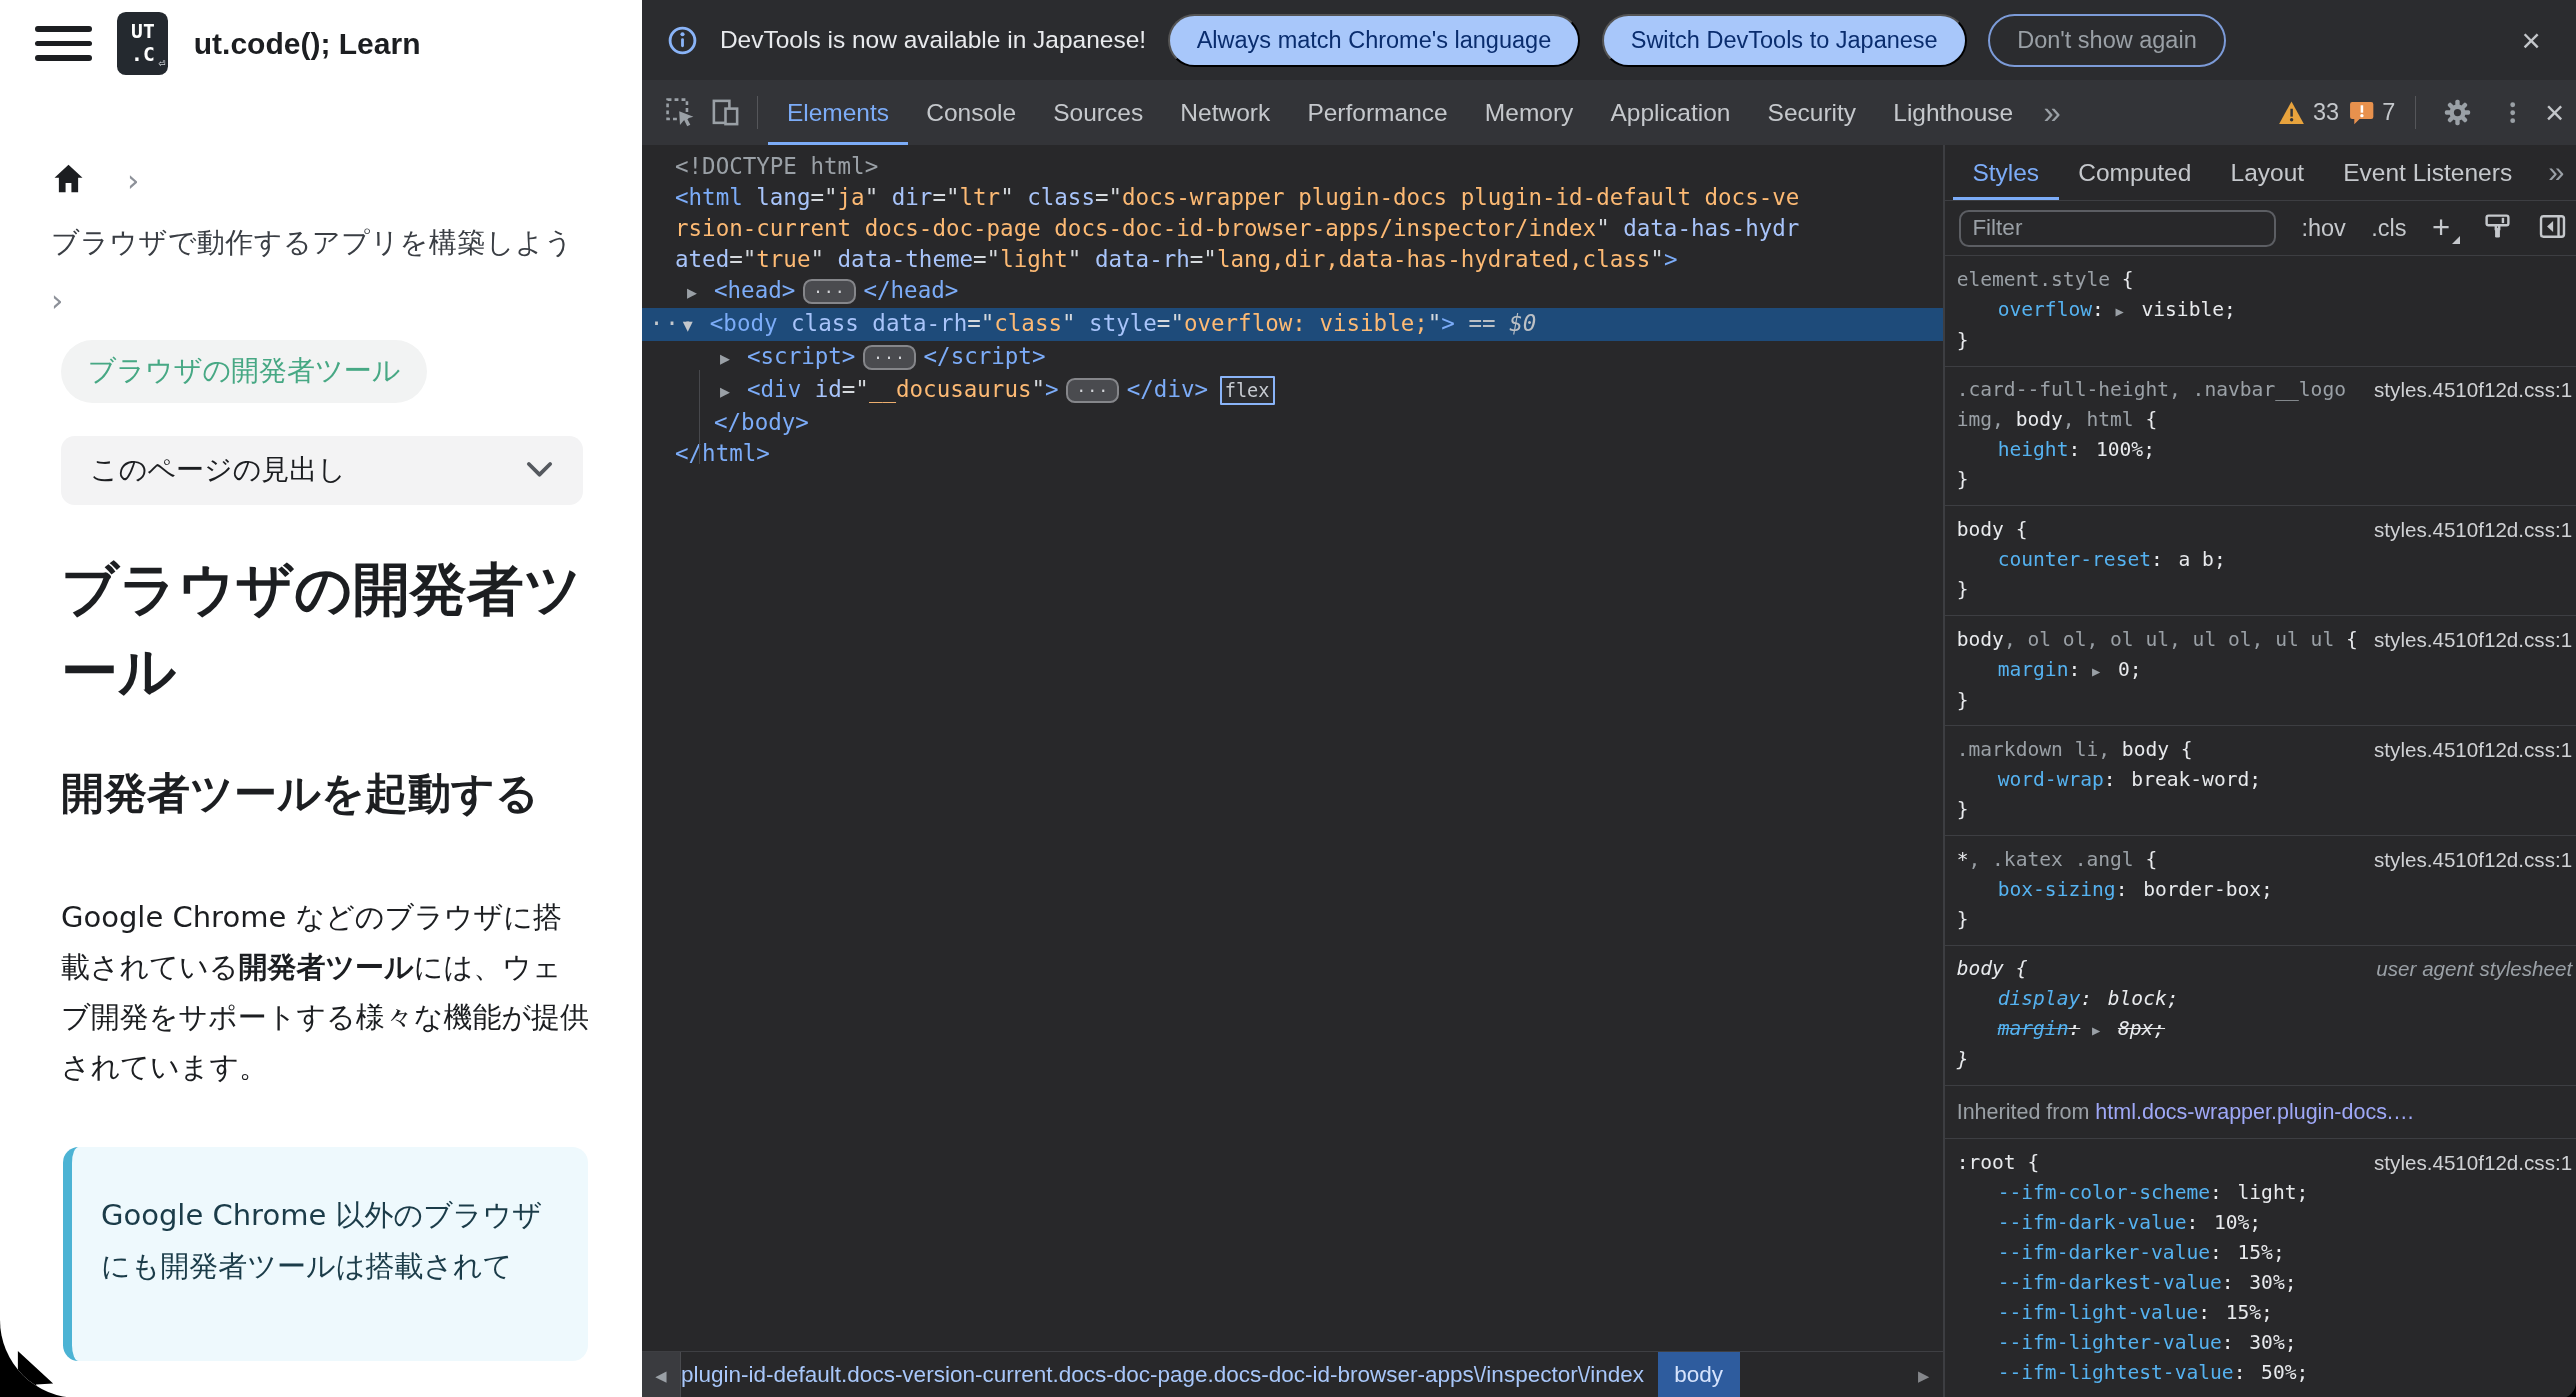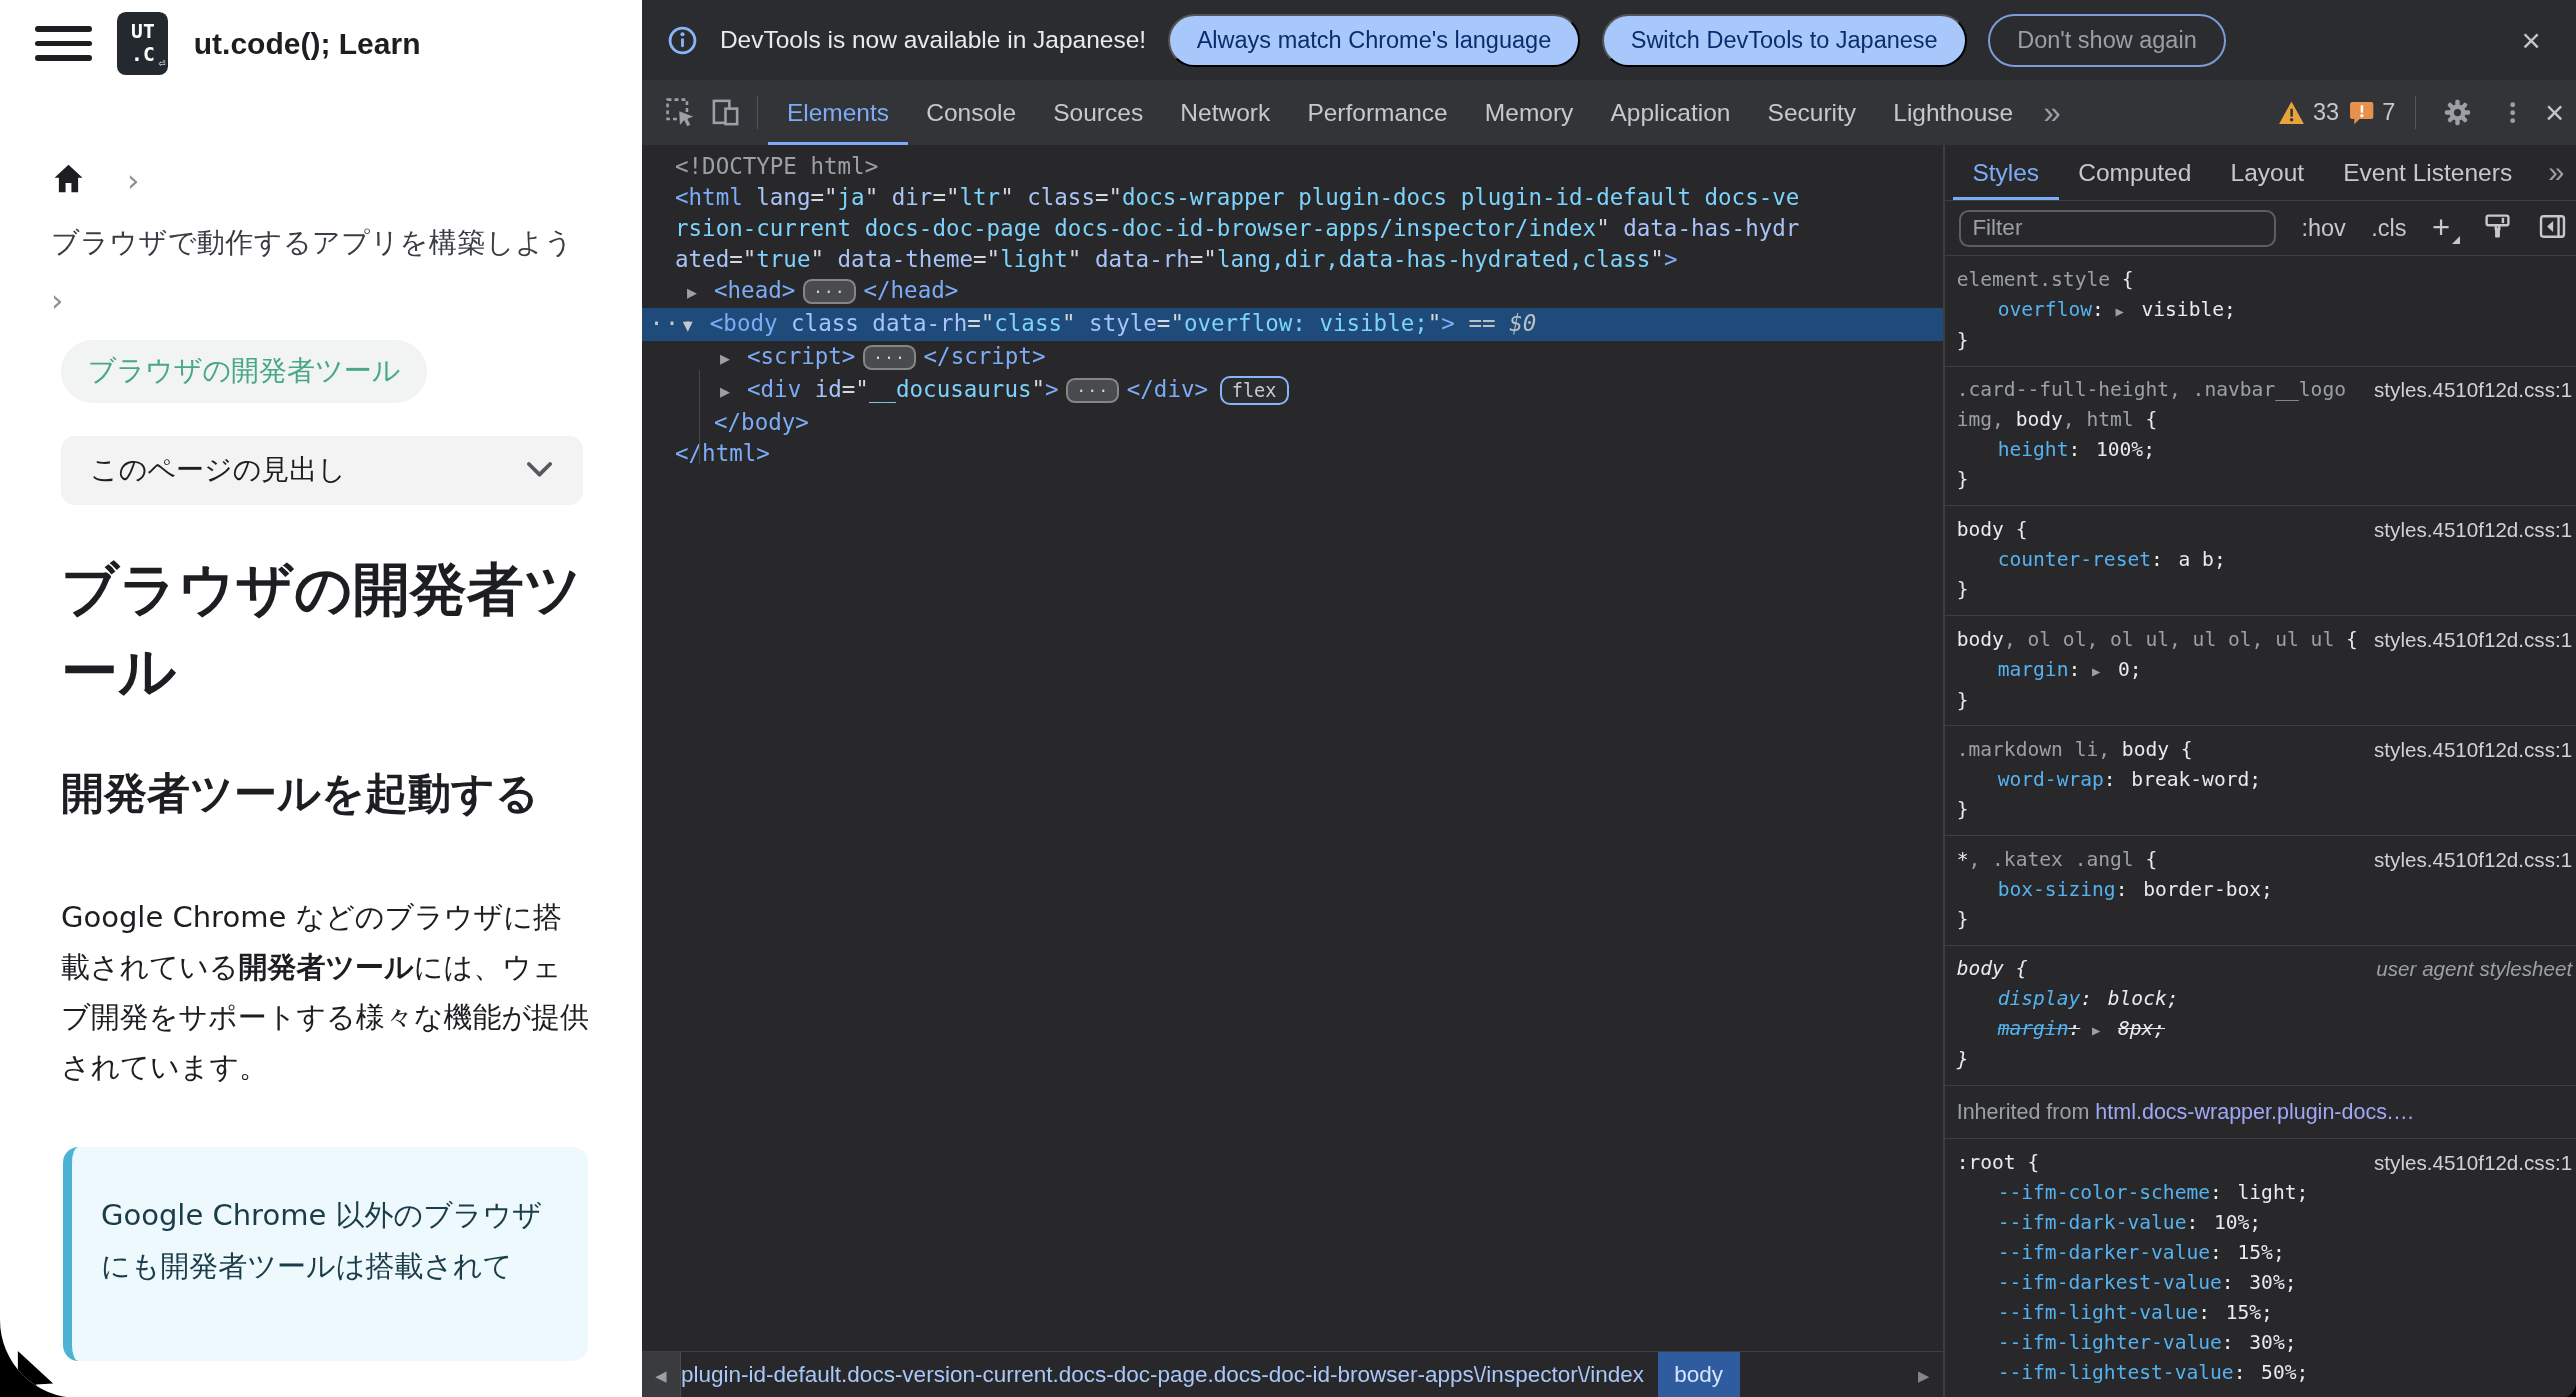--- a/index.html
+++ b/index.html
@@ -70,37 +70,37 @@
   .tb-right { margin-left: auto; display: flex; align-items: center; gap: 9.8px; padding-right: 11.7px; }
   .countgrp { display: flex; align-items: center; gap: 7.8px; font-size: 23.5px; color: #c5c8cc; cursor: pointer; }
 
   .main { flex: 1; display: flex; min-height: 0; }
   .elements { width: 1301px; flex: none; display: flex; flex-direction: column; min-width: 0; }
   .dom { flex: 1; position: relative; font-family: "DejaVu Sans Mono", monospace; font-size: 22.5px;
          line-height: 31px; padding-top: 5.9px; overflow: hidden; white-space: normal; }
   .gray { color: #9aa0a6; }
   .tag  { color: #7cacf8; }
   .attr { color: #a8c4fa; }
-  .val  { color: #7dd3fc; margin-top: 40px; }
+  .val  { color: #fdba74; margin-top: 40px; }
   .punc { color: #d5d9dd; }
   .row { padding-left: 33px; }
   .row.indent1 { padding-left: 45px; }
   .row.indent2 { padding-left: 78px; }
   .row.closebody { padding-left: 72px; }
   .html-open { margin-left: 33px; width: 1126px; word-break: break-all; }
   .arrow { display: inline-block; width: 27px; color: #9aa0a6; font-size: 16.6px; }
   .row-sel { background: #1e4b7a; padding-left: 7.8px; }
   .row-sel .gutterdots { display: inline-block; width: 33px; color: #c5c8cc; letter-spacing: 2px; }
   .row-sel .arrow { color: #c5c8cc; }
   .marker { font-style: italic; color: #bcc0c5; margin-left: 13.7px; }
   .dotspill { display: inline-block; height: 25.4px; line-height: 21.5px; padding: 0 7.8px; margin: 0 7.8px;
               border: 2px solid #85868a; border-radius: 8.8px; background: #4a4b4f; color: #d2d4d7;
               font-size: 16.6px; letter-spacing: 1px; vertical-align: middle; cursor: pointer; }
-  .flexbadge { display: inline-block; margin-left: 11.7px; border: 2px solid #8ab4f8; border-radius: 10px;
-               padding: 0 10px; color: #c7cbd1; font-size: 18.6px; line-height: 25.4px; background: #2b2c2f;
+  .flexbadge { display: inline-block; margin-left: 11.7px; border: 2px solid #8ab4f8; border-radius: 1px;
+               padding: 0 3px; color: #c7cbd1; font-size: 18.6px; line-height: 25.4px; background: #2b2c2f;
                vertical-align: middle; cursor: pointer; }
   .guide { position: absolute; left: 57px; width: 1px; background: #47484c; }
 
   .crumbbar { height: 47px; flex: none; border-top: 1px solid #3e3f43; display: flex; align-items: center;
               background: #28282a; font-size: 22.5px; overflow: hidden; }
   .crumb-back { width: 39px; height: 100%; background: #3a3b3f; display: flex; align-items: center;
                 justify-content: center; color: #9aa0a6; font-size: 14.7px; border-right: 1px solid #4a4b4f;
                 flex: none; cursor: pointer; }
   .crumb-path { color: #a8c7fa; white-space: nowrap; overflow: hidden; margin-left: 0px; flex: none;
                 max-width: 1155px; text-align: center; }

